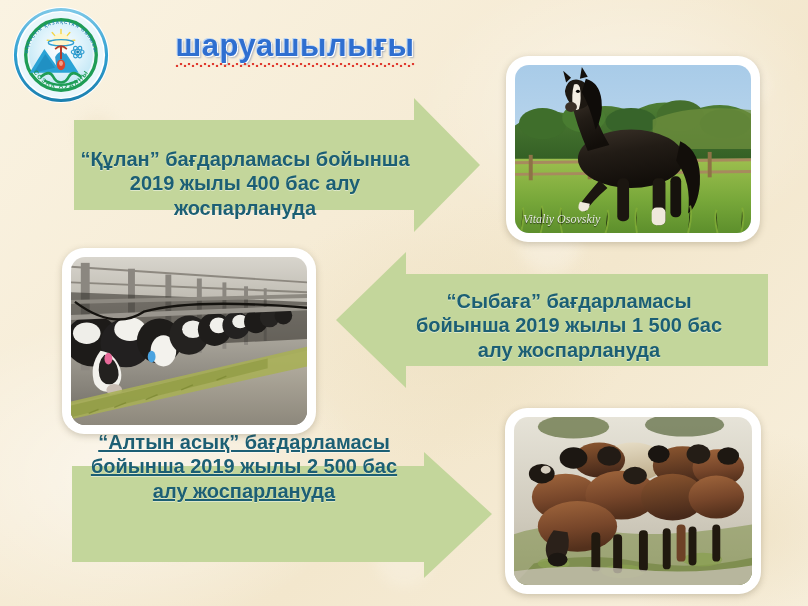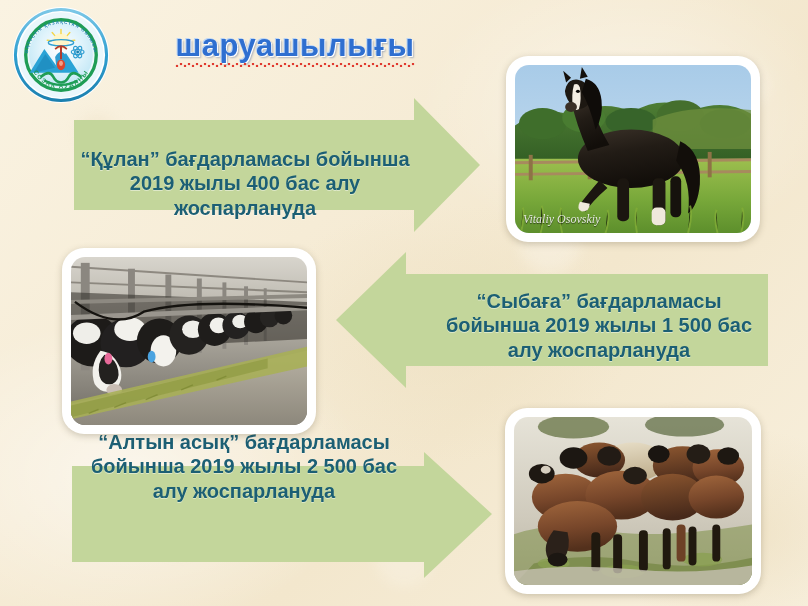--- a/index.html
+++ b/index.html
@@ -68,24 +68,24 @@
     text-align:center;
     color:#1c5f74;font-weight:bold;
     font-size:20px;line-height:1.22;
     text-shadow:0 1px 0 rgba(255,255,255,.45);
   }
 
   #arrow1{left:74px;top:98px;width:406px;height:134px;}
   #arrow1 .arrow-text{top:9px;left:6px;width:330px;margin-top:40px;}
 
   #arrow2{left:336px;top:252px;width:432px;height:136px;}
-  #arrow2 .arrow-text{top:37px;left:94px;width:338px;}
+  #arrow2 .arrow-text{top:37px;left:64px;width:338px;}
 
   #arrow3{left:72px;top:452px;width:420px;height:136px;}
-  #arrow3 .arrow-text{top:-22px;left:0px;width:344px;}
+  #arrow3 .arrow-text{top:-22px;left:0px;width:344px;text-decoration:underline;}
 
   
   .photo{
     position:absolute;background:#ffffff;border-radius:22px;
     box-shadow:0 2px 7px rgba(90,80,50,.28);
     padding:9px;box-sizing:border-box;
   }
   .photo .inner{
     width:100%;height:100%;border-radius:14px;overflow:hidden;position:relative;
   }

